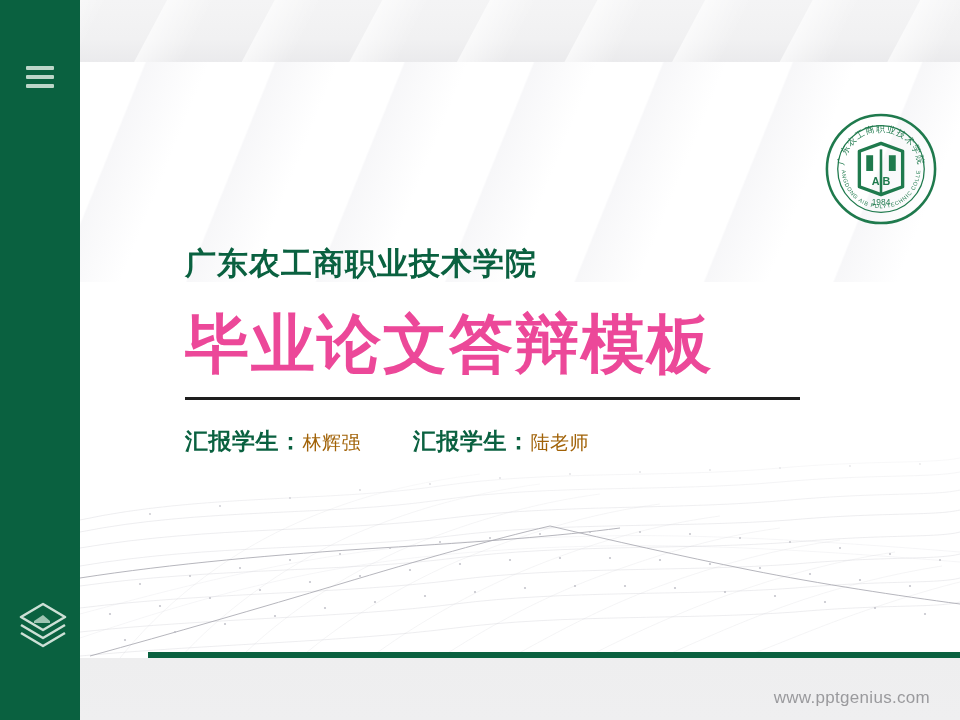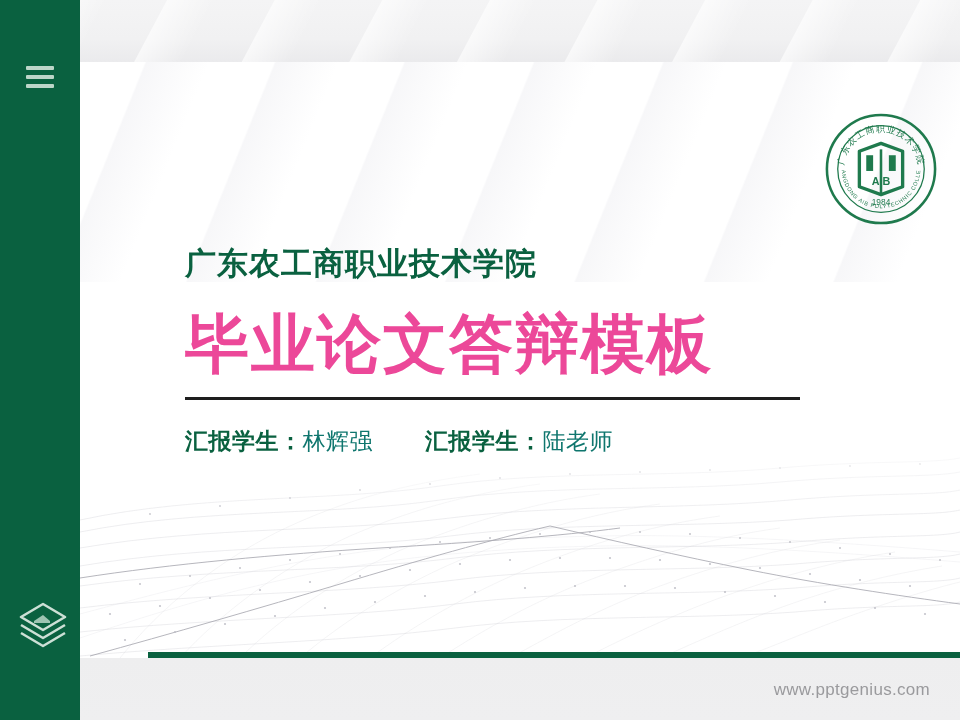--- a/index.html
+++ b/index.html
@@ -152,39 +152,39 @@
     align-items:baseline;
     white-space:nowrap;
   }
   .people .lbl {
     font-size:23px;
     font-weight:bold;
     color:#0a6140;
     letter-spacing:.5px;
   }
   .people .val {
-    font-size:23px;
-    color:#0f766e;
+    font-size:19px;
+    color:#a16207;
     letter-spacing:.5px;
     text-align:right;
   }
   .people .gap { display:inline-block; width:52px; }
 
   
   .emblem {
     position:absolute;
     left:742px; top:48px;
     width:118px; height:118px;
     z-index:4;
   }
 
   
   .footer-url {
     position:absolute;
-    right:30px; bottom:20px;
+    right:30px; bottom:12px;
     font-size:17px;
     color:#9a9a9d;
     letter-spacing:.3px;
     z-index:7;
   }
 </style>
 </head>
 <body>
 
 <div id="slide">

